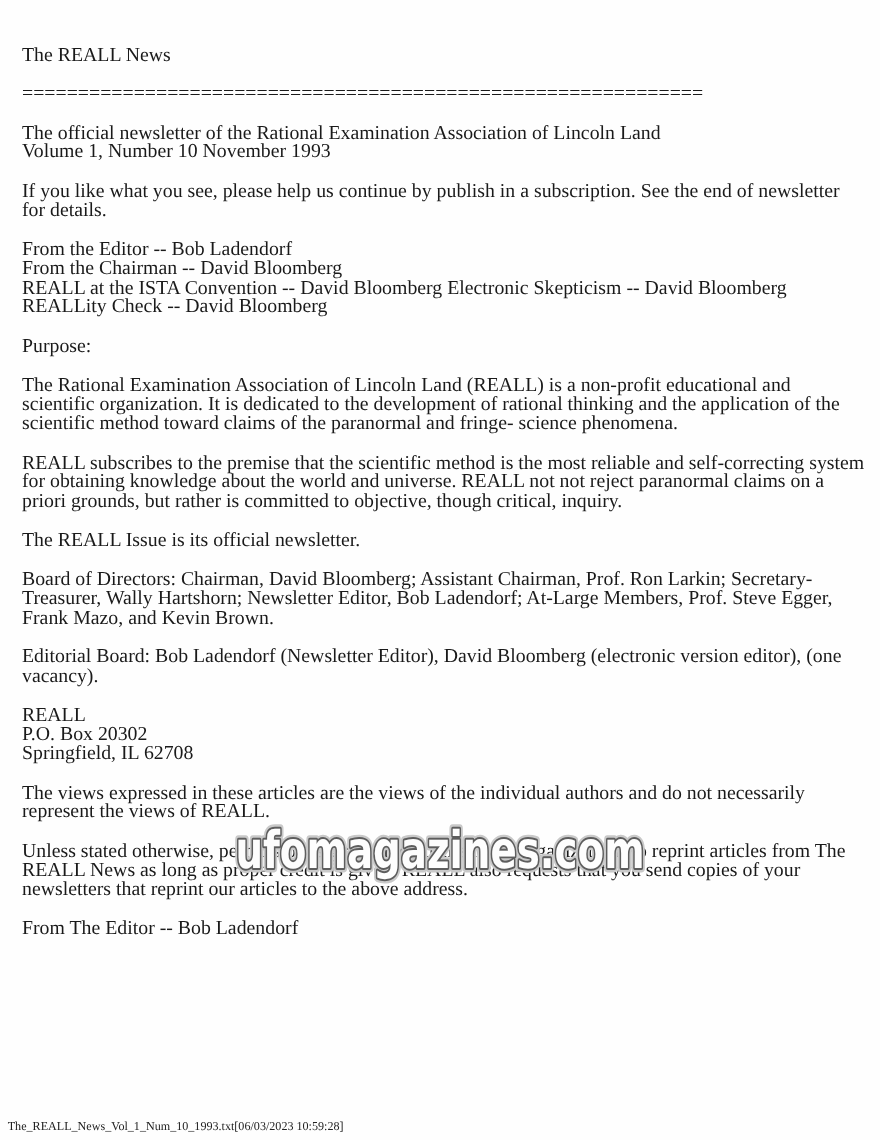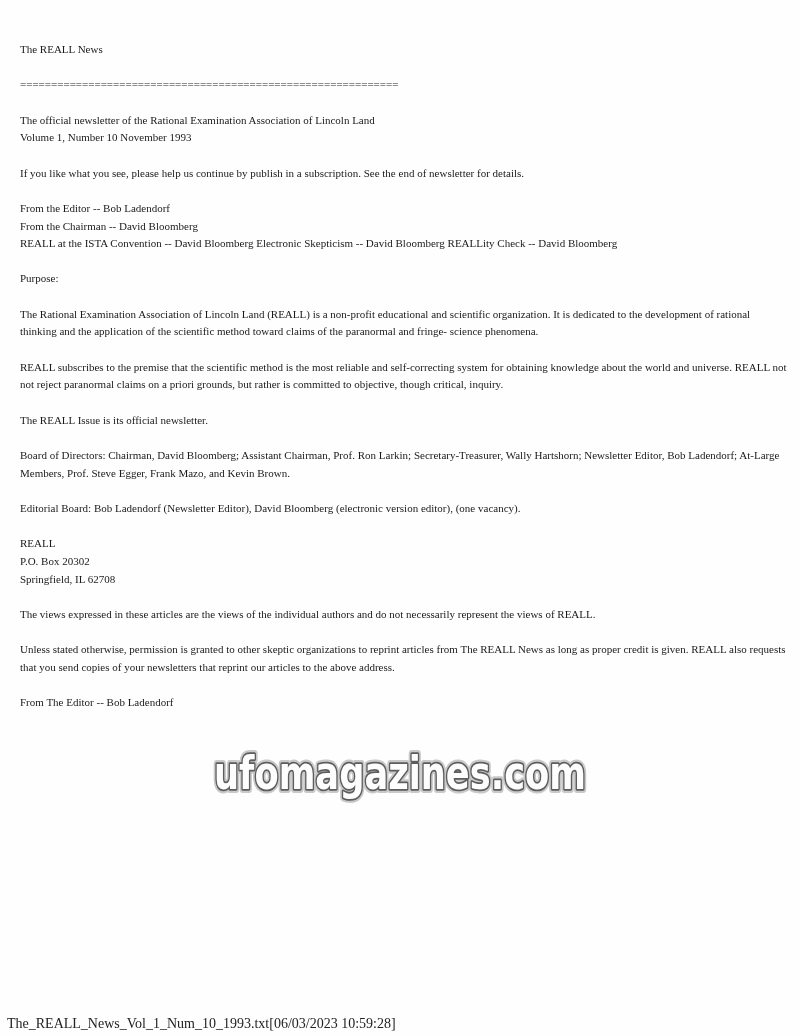--- a/index.html
+++ b/index.html
@@ -8,21 +8,21 @@
     background:#fefefe;
     position:relative;
     overflow:hidden;
     font-family:"Liberation Serif", serif;
     color:#1a1a1a;
   }
   .page{
     position:absolute;
     left:20px; top:41px;
     width:768px;
-    font-size:11px;
+    font-size:18px;
     line-height:17.65px;
   }
   .page p{
     margin:0 0 17.65px 0;
     white-space:pre-wrap;
   }
   .divider{letter-spacing:0;}
   .watermark{
     position:absolute;
     left:0; top:736px;
@@ -43,21 +43,21 @@
   .wm-inner{
     fill:#fdfdfd;
     stroke:#5d5d5d;
     stroke-width:3.6;
     stroke-linejoin:round;
     paint-order:stroke fill;
   }
   .print-footer{
     position:absolute;
     left:7px; top:1015px;
-    font-size:14px;
+    font-size:11px;
     line-height:18px;
     color:#222222;
   }
 </style>
 </head>
 <body>
 
 <div class="page">
   <p>The REALL News</p>
   <p class="divider">=============================================================</p>

